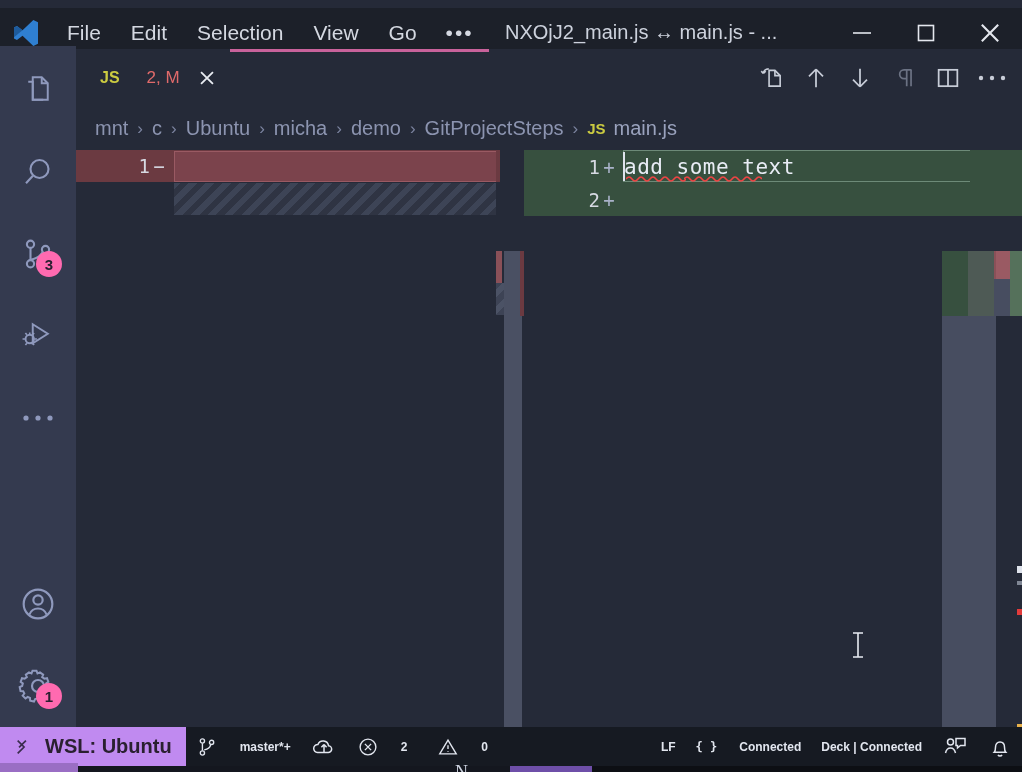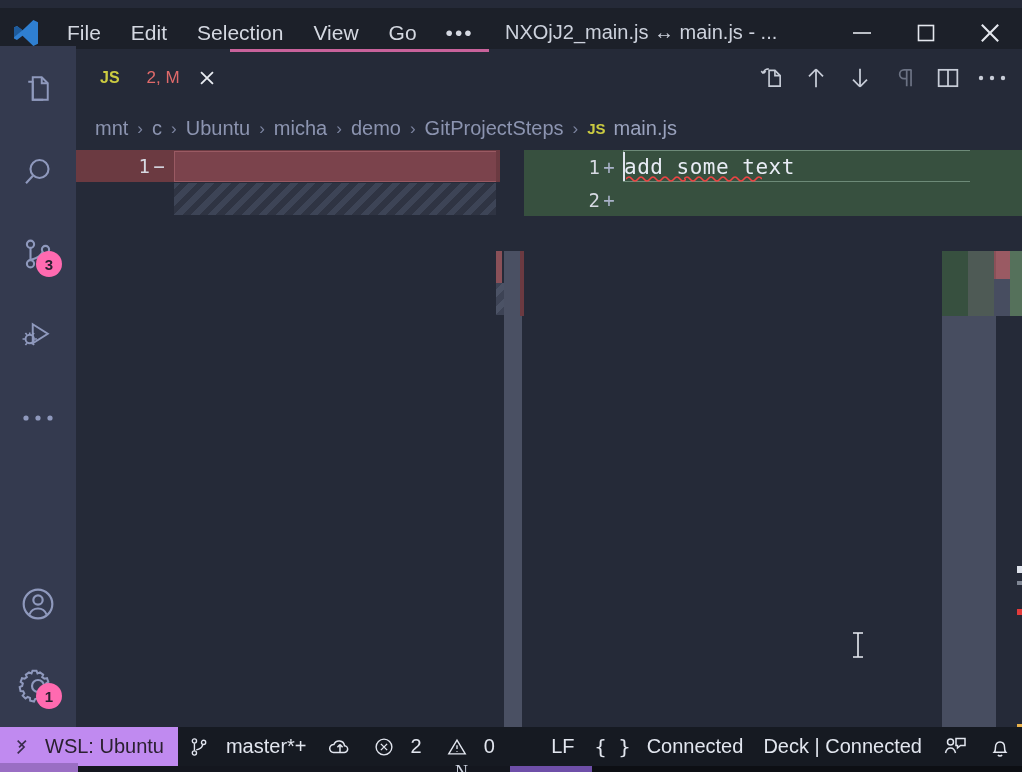--- a/index.html
+++ b/index.html
@@ -205,30 +205,30 @@
 
   
   .ibeam {
     position: absolute; left: 775px; top: 482px; width: 14px; height: 26px;
   }
 
   
   .statusbar {
     position: absolute; left: 0; top: 727px; width: 1022px; height: 39px;
     background: #161a22;
-    display: flex; align-items: center;
+    display: flex; align-items: center; font-weight: bold;
   }
   .sb-remote {
     height: 39px; background: #c08af0; color: #2a2030;
     display: flex; align-items: center; gap: 9px; padding: 0 14px;
     font-size: 20px;
   }
   .sb-item {
-    height: 39px; display: flex; align-items: center; gap: 16px;
-    padding: 0 10px; color: #e2e6ef; font-size: 20px; white-space: nowrap;
+    height: 39px; display: flex; align-items: center; gap: 22px;
+    padding: 0 10px; color: #e2e6ef; font-size: 12px; white-space: nowrap;
   }
   .sb-right { margin-left: auto; display: flex; align-items: center; }
   .sb-bottom-strip {
     position: absolute; left: 0; top: 766px; width: 1022px; height: 6px;
     background: #14171f;
   }
   .sb-strip-purple {
     position: absolute; left: 0; top: 763px; width: 78px; height: 9px;
     background: #9a6ec4;
   }

